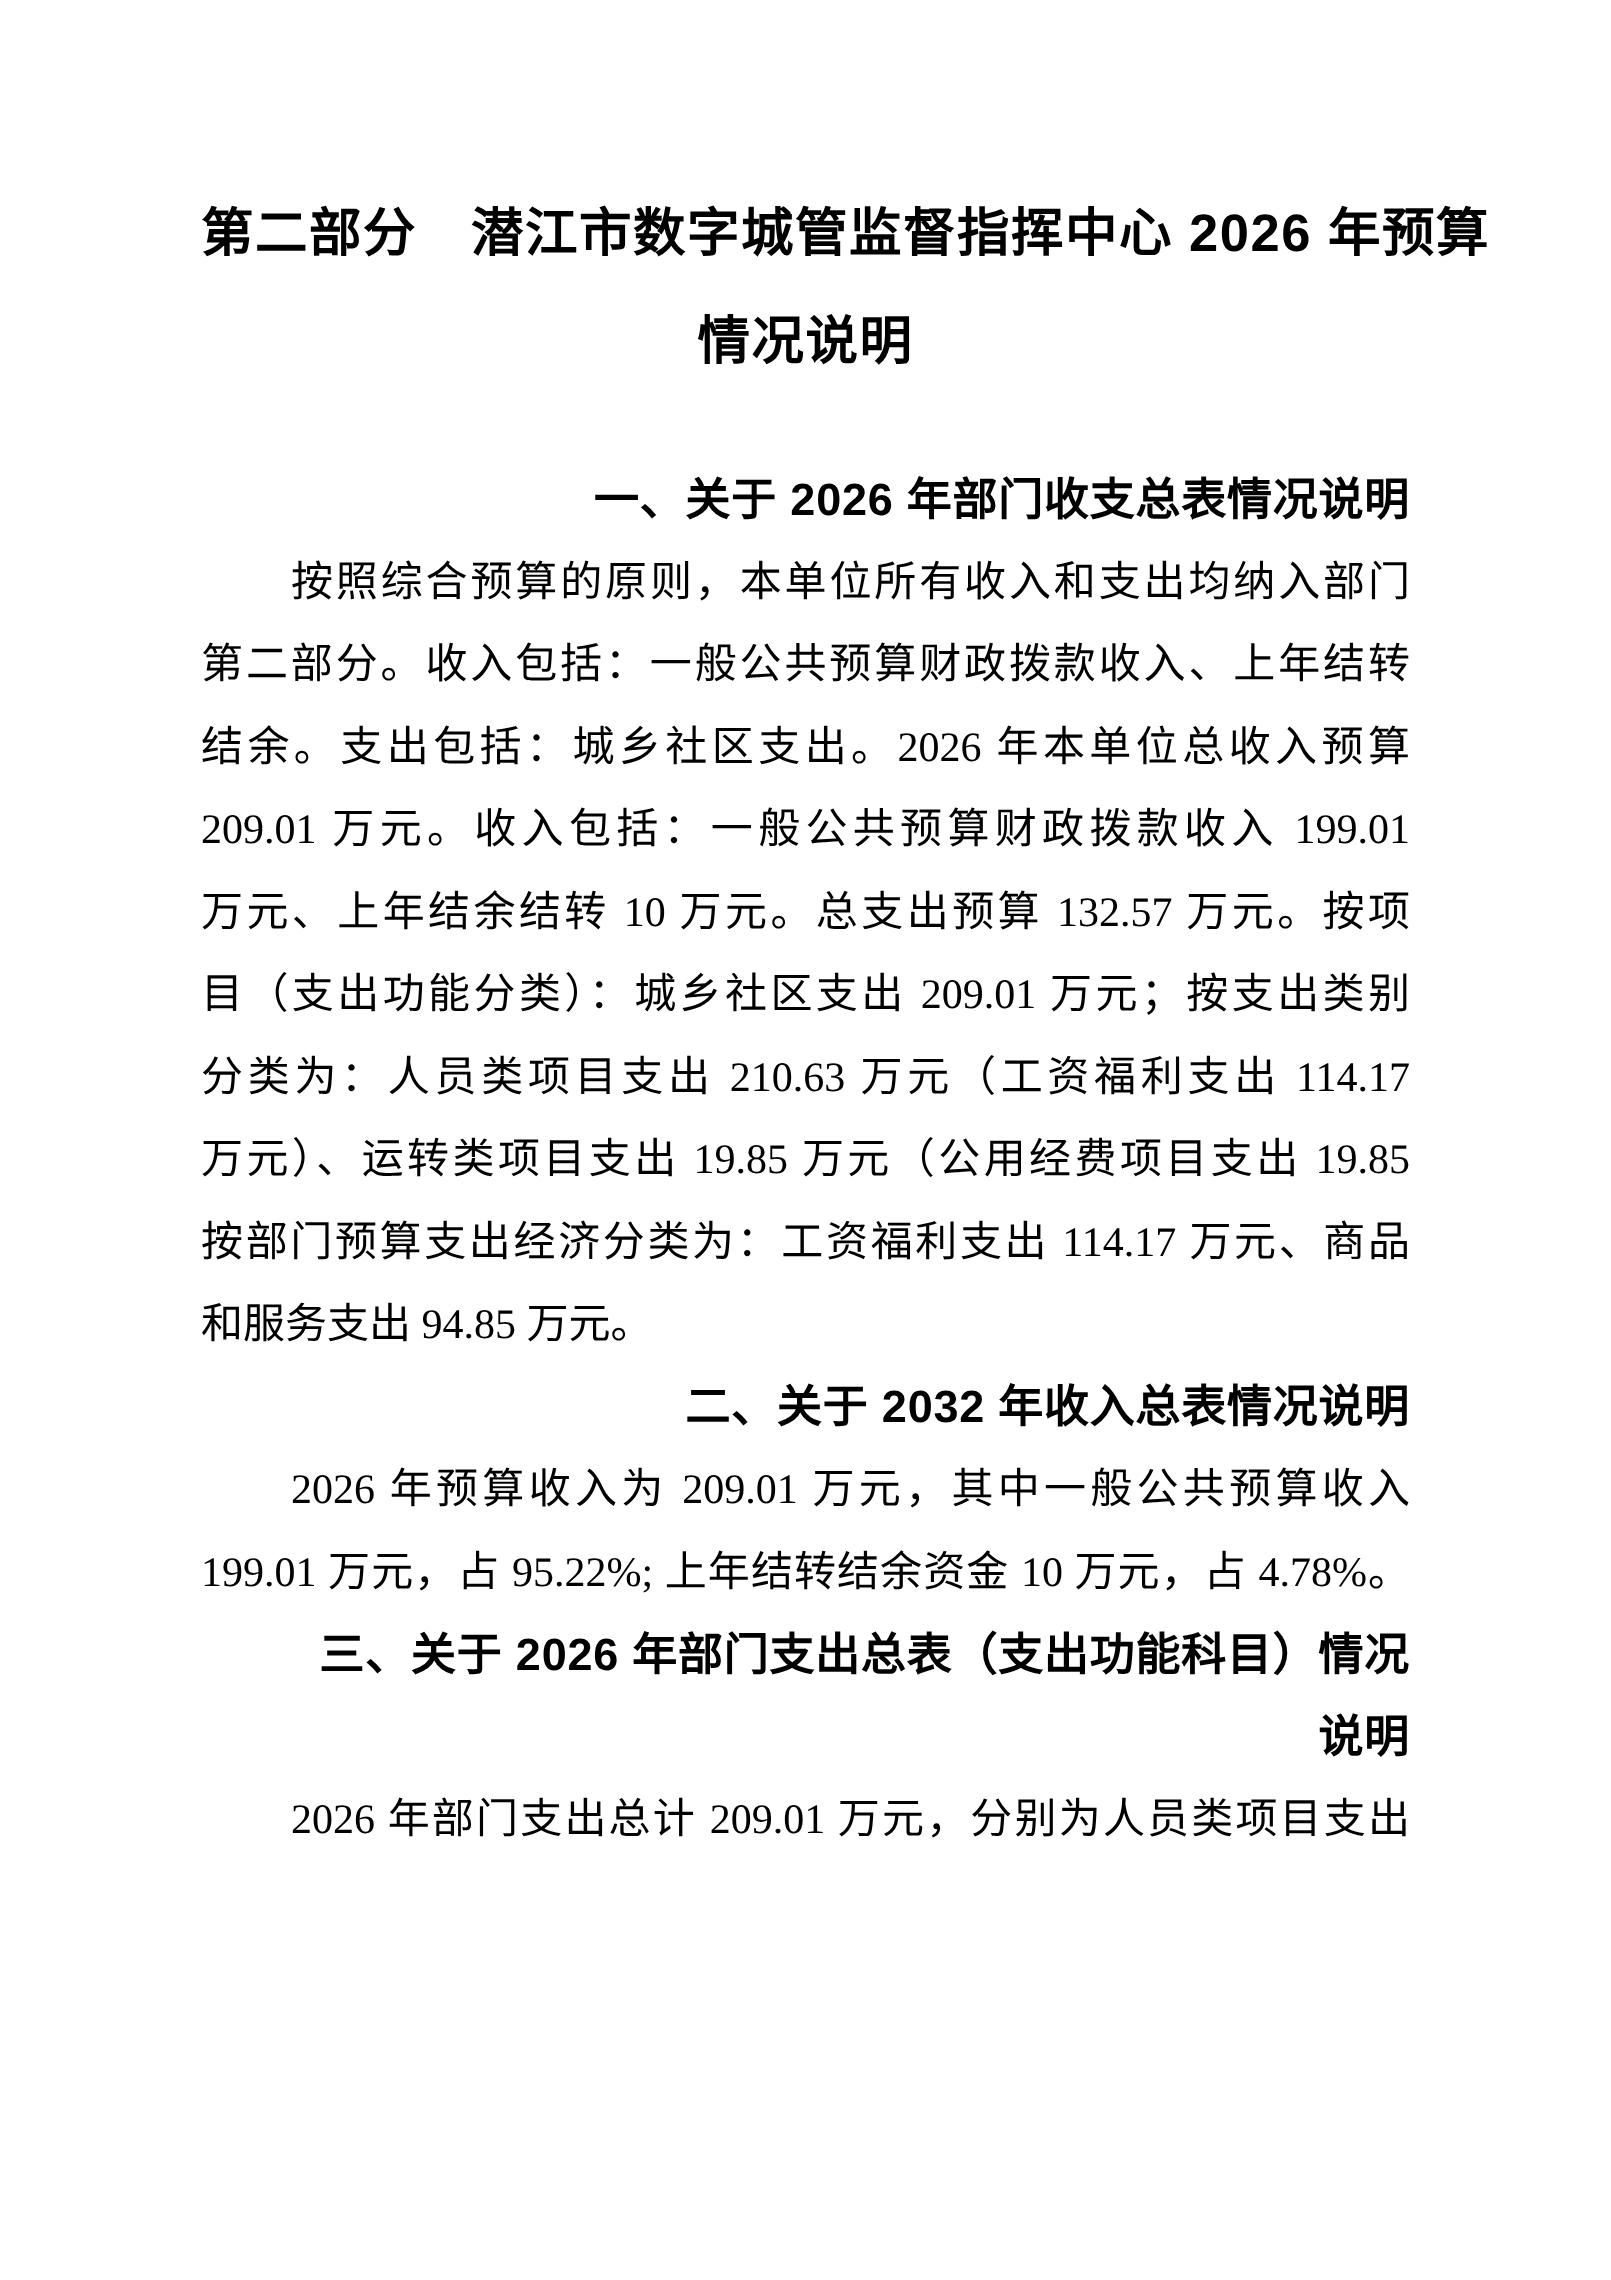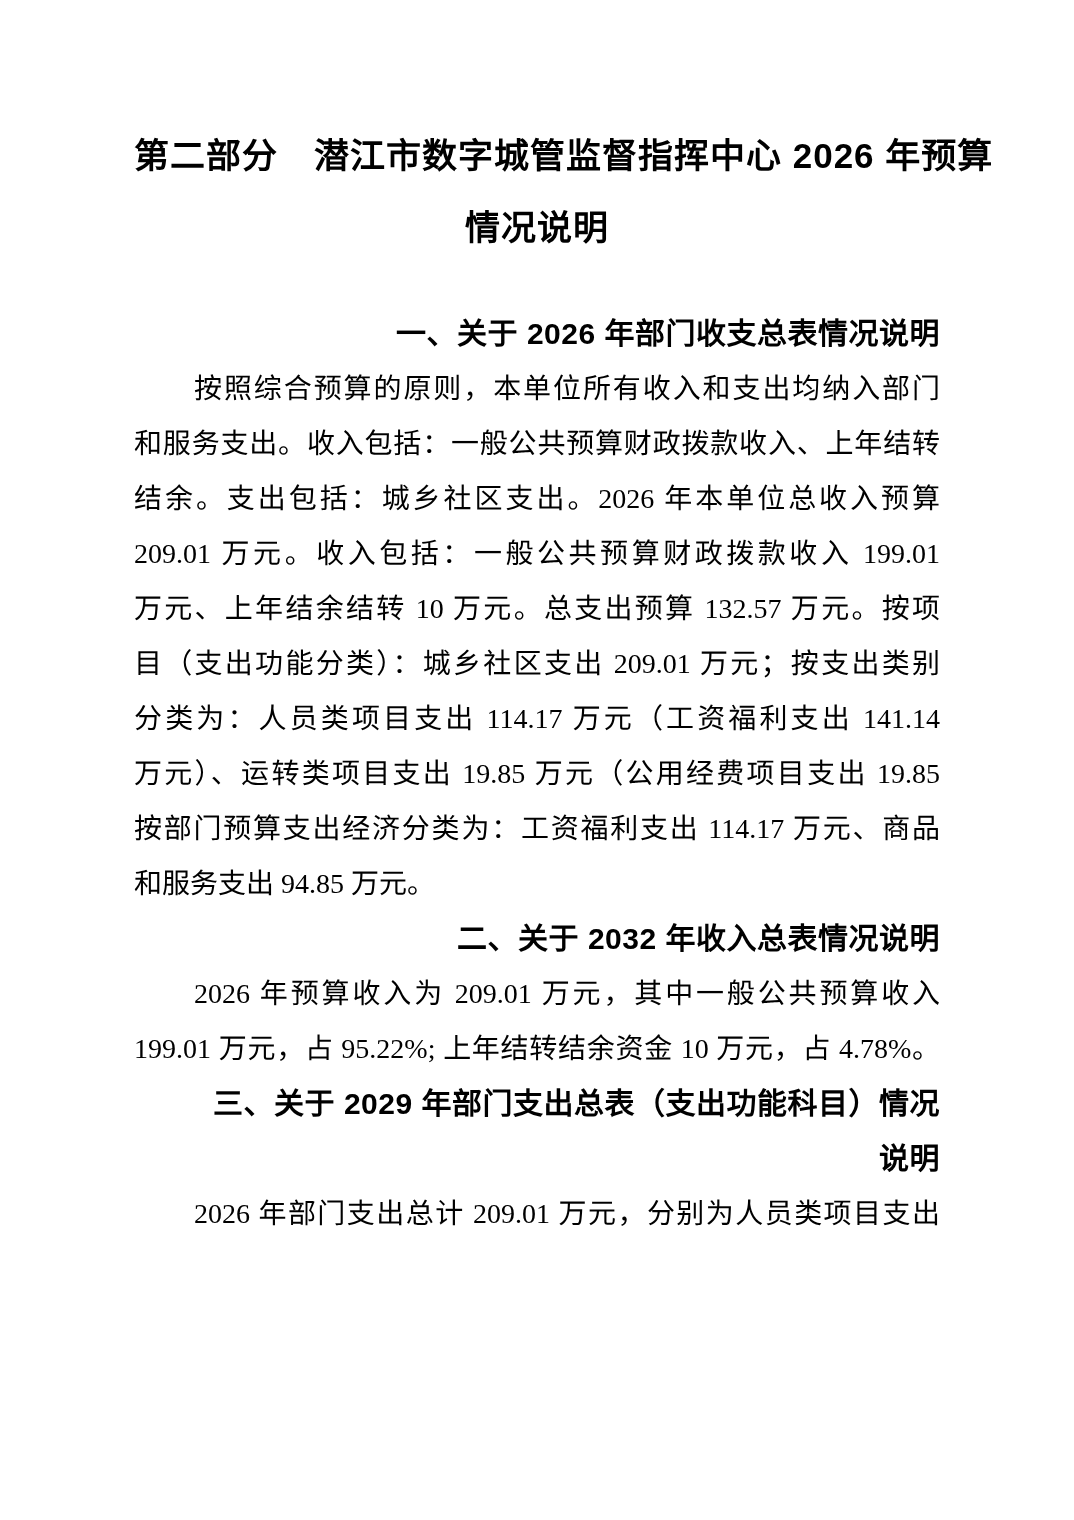--- a/index.html
+++ b/index.html
@@ -64,37 +64,37 @@
   <div class="content">
 
     <div class="title-block">
       <div class="title-line">第二部分　潜江市数字城管监督指挥中心 2026 年预算</div>
       <div class="title-line">情况说明</div>
     </div>
 
     <div>
       <div class="hd">一、关于 2026 年部门收支总表情况说明</div>
       <div class="ln ind">按照综合预算的原则，本单位所有收入和支出均纳入部门</div>
-      <div class="ln">和服务支出。收入包括：一般公共预算财政拨款收入、上年结转</div>
+      <div class="ln">第二部分。收入包括：一般公共预算财政拨款收入、上年结转</div>
       <div class="ln">结余。支出包括：城乡社区支出。2026 年本单位总收入预算</div>
       <div class="ln">209.01 万元。收入包括：一般公共预算财政拨款收入 199.01</div>
       <div class="ln">万元、上年结余结转 10 万元。总支出预算 132.57 万元。按项</div>
       <div class="ln">目（支出功能分类）：城乡社区支出 209.01 万元；按支出类别</div>
-      <div class="ln">分类为：人员类项目支出 114.17 万元（工资福利支出 141.14</div>
+      <div class="ln">分类为：人员类项目支出 210.63 万元（工资福利支出 114.17</div>
       <div class="ln">万元）、运转类项目支出 19.85 万元（公用经费项目支出 19.85</div>
       <div class="ln">按部门预算支出经济分类为：工资福利支出 114.17 万元、商品</div>
       <div class="ln end">和服务支出 94.85 万元。</div>
     </div>
 
     <div>
       <div class="hd">二、关于 2032 年收入总表情况说明</div>
       <div class="ln ind">2026 年预算收入为 209.01 万元，其中一般公共预算收入</div>
       <div class="ln">199.01 万元，占 95.22%; 上年结转结余资金 10 万元，占 4.78%。</div>
     </div>
 
     <div>
-      <div class="hd">三、关于 2029 年部门支出总表（支出功能科目）情况说明</div>
+      <div class="hd">三、关于 2026 年部门支出总表（支出功能科目）情况说明</div>
       <div class="ln ind">2026 年部门支出总计 209.01 万元，分别为人员类项目支出</div>
 
     </div>
 
   </div>
 </div>
 
 </body></html>

